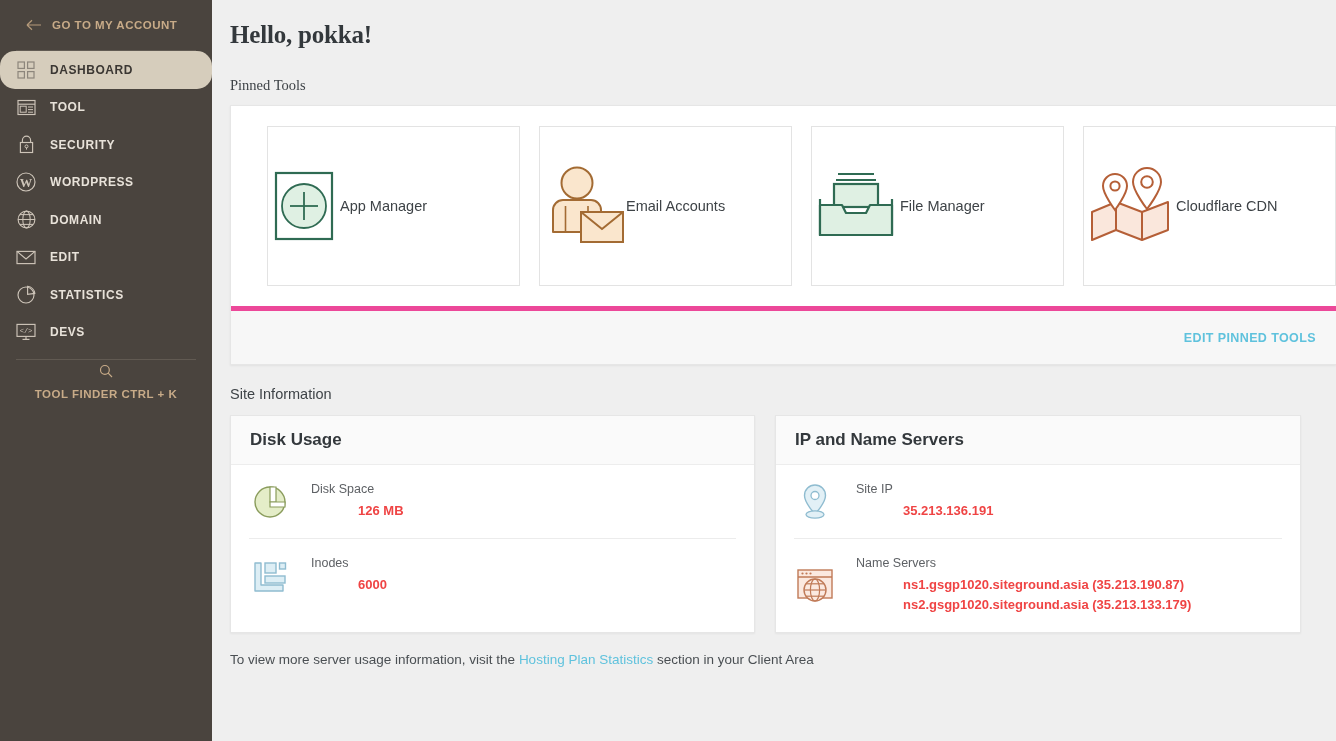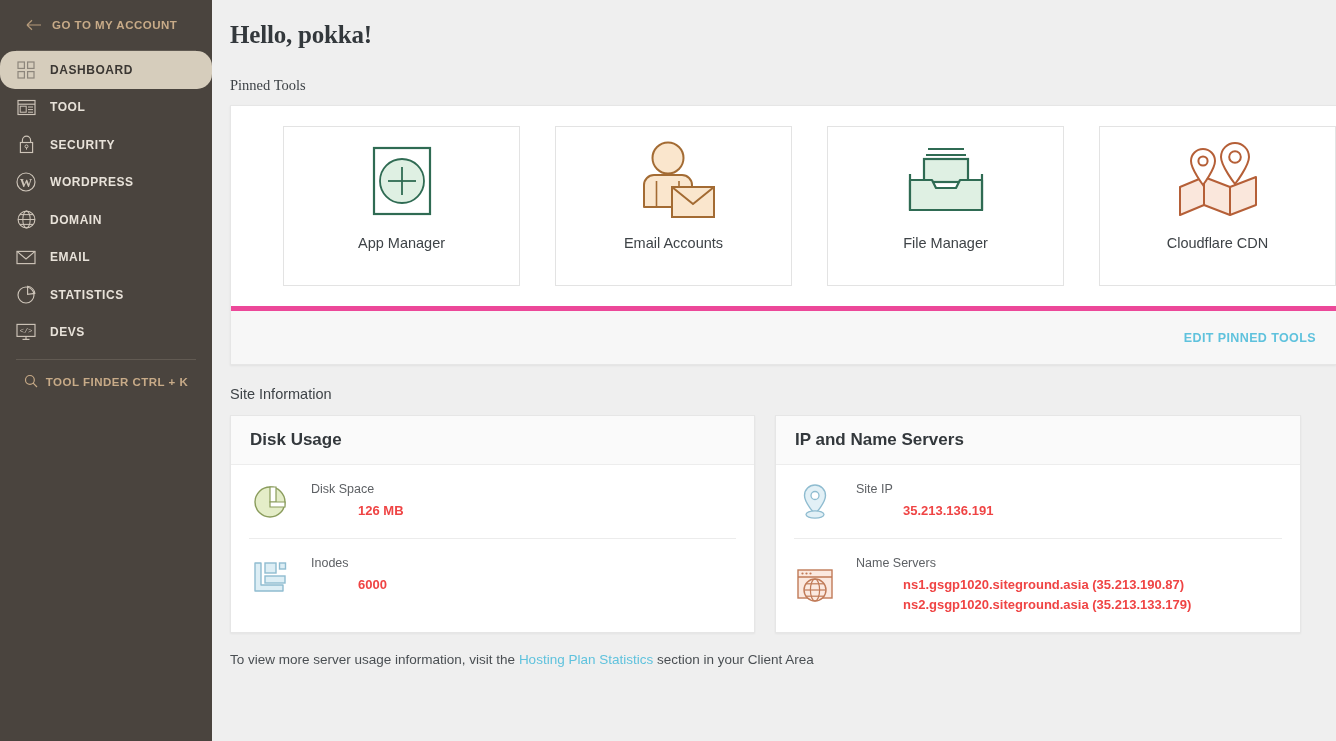--- a/index.html
+++ b/index.html
@@ -50,21 +50,21 @@
     font-size: 12px; font-weight: bold; letter-spacing: .55px;
   }
   .nav-item.active {
     background: #d6cdbc; color: #3c3a35;
   }
   .nav-item.active .nav-label { color: #3b3733; }
   .tool-finder-wrap { margin-top: 8px; }
   .tool-finder {
     height: 44px; display: flex; align-items: center; justify-content: center;
     gap: 8px; cursor: pointer; color: #c8ab88;
-    font-size: 11.5px; font-weight: bold; letter-spacing: .5px;
+    font-size: 11.5px; font-weight: bold; letter-spacing: .5px; flex-direction: column;
   }
 
   
   .main {
     flex: 1 1 auto; height: 741px; overflow: hidden;
     background: #efefef;
     position: relative;
   }
   .page-header {
     background: #efefef;
@@ -88,22 +88,22 @@
     border: 1px solid #e6e6e6;
     border-right: none;
     box-shadow: 0 1px 2px rgba(0,0,0,.06);
   }
   .pinned-grid {
     display: flex; gap: 19px; padding: 20px 0 20px 36px;
   }
   .tool-tile {
     width: 254px; height: 160px;
     border: 1px solid #e3e3e3; background: #fff;
-    display: flex; flex-direction: column; align-items: center;
-    justify-content: flex-start; cursor: pointer; margin-left: 16px;
+    display: flex; flex-direction: row; align-items: center;
+    justify-content: flex-start; cursor: pointer;
   }
   .tool-icon {
     height: 108px; display: flex; align-items: center; justify-content: center;
   }
   .tool-label {
     font-size: 14.5px; color: #3e4347;
   }
   .pinned-footer {
     background: #f7f7f7; border-top: 5px solid #ec4899;
     height: 58px; display: flex; align-items: center; justify-content: flex-end;
@@ -230,21 +230,21 @@
         <span class="nav-label">DOMAIN</span>
       </div>
 
       <div class="nav-item">
         <span class="nav-ico">
           <svg width="20" height="15" viewBox="0 0 20 15">
             <rect x="1" y="1.4" width="18" height="12.2" fill="none" stroke="#cdc4b8" stroke-width="1.15"></rect>
             <path d="M1 1.4 L10 9 L19 1.4" fill="none" stroke="#cdc4b8" stroke-width="1.15"></path>
           </svg>
         </span>
-        <span class="nav-label">EMAIL</span>
+        <span class="nav-label">EDIT</span>
       </div>
 
       <div class="nav-item">
         <span class="nav-ico">
           <svg width="19" height="19" viewBox="0 0 19 19">
             <circle cx="9" cy="10" r="8" fill="none" stroke="#cdc4b8" stroke-width="1.15"></circle>
             <path d="M10.6 1.3 A8 8 0 0 1 17.8 8.4 L10.6 9.4Z" fill="none" stroke="#cdc4b8" stroke-width="1.15"></path>
           </svg>
         </span>
         <span class="nav-label">STATISTICS</span>

